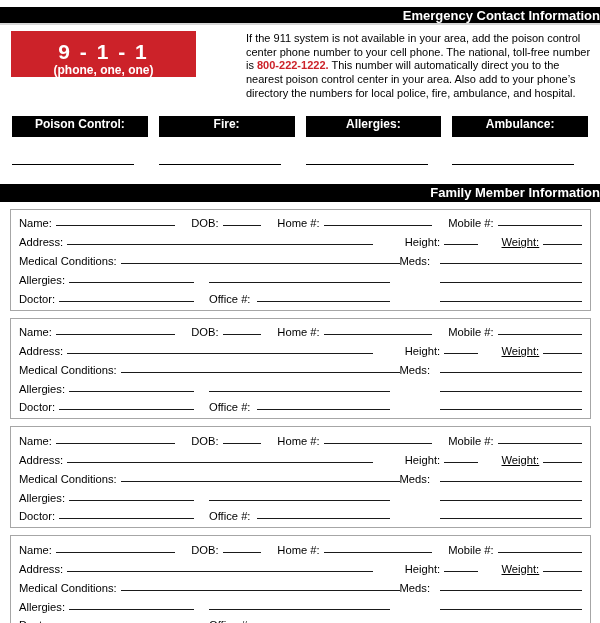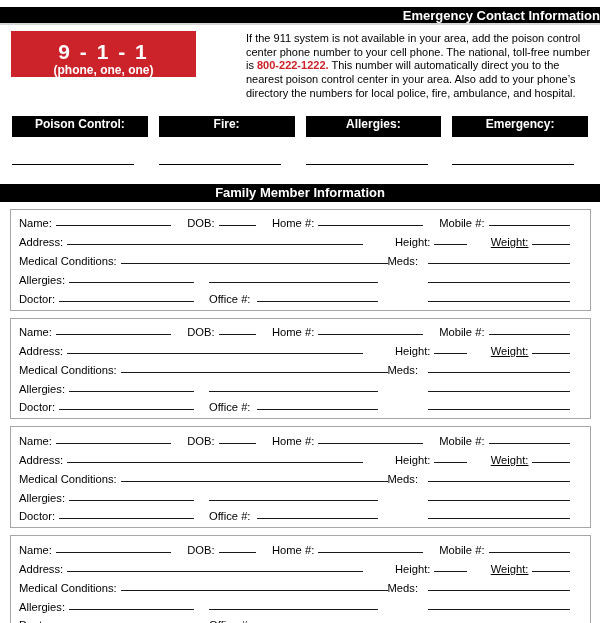--- a/index.html
+++ b/index.html
@@ -14,21 +14,21 @@
   .banner {
     background: #000;
     color: #fff;
     font-weight: bold;
     font-size: 13px;
     text-align: center;
     height: 18px;
     line-height: 18px;
   }
   .banner--top { margin-top: 7px; border-bottom: 2px solid #d6d6d6; text-align: right; }
-  .banner--family { margin-top: 19px; }
+  .banner--family { margin-top: 19px; text-align: right; }
 
   
   .top-section { display: flex; margin: 6px 9px 0 11px; gap: 9px; }
   .red-box {
     flex: 0 0 185px; height: 46px;
     background: #CC2229; color: #fff;
     display: flex; flex-direction: column; justify-content: flex-end; align-items: center;
     text-align: center;
   }
   .red-box .big { font-size: 21px; font-weight: bold; letter-spacing: 2px; line-height: 23px; }
@@ -49,21 +49,21 @@
   .em-line {
     margin-top: 27px; width: 90%;
     border-bottom: 1.5px solid #000; height: 1px;
   }
 
   
   #family-blocks { }
   .fm-block {
     margin: 7px 9px 0 10px;
     border: 1.5px solid #a6a6a6;
-    padding: 1px 20px 5px 8px;
+    padding: 1px 8px 5px 8px;
     background: #fff;
   }
   .row { display: flex; align-items: flex-end; height: 18.8px; font-size: 11.2px; }
   .row span { white-space: nowrap; }
   .ln { border-bottom: 1px solid #1a1a1a; height: 2px; margin-bottom: 3px; margin-left: 4px; }
   .grow { flex: 1 1 0; }
   .ml16 { margin-left: 16px; }
   .ml15 { margin-left: 15px; }
   .ml14 { margin-left: 32px; }
   .ml12 { margin-left: 24px; text-decoration: underline; }
@@ -101,21 +101,21 @@
   </div>
   <div class="em-col">
     <div class="em-label">Fire:</div>
     <div class="em-line"></div>
   </div>
   <div class="em-col">
     <div class="em-label">Allergies:</div>
     <div class="em-line"></div>
   </div>
   <div class="em-col">
-    <div class="em-label">Emergency:</div>
+    <div class="em-label">Ambulance:</div>
     <div class="em-line"></div>
   </div>
 </div>
 
 <div class="banner banner--family">Family Member Information</div>
 
 <div id="family-blocks">
   <div class="fm-block">
     <div class="row">
       <span>Name:</span>

